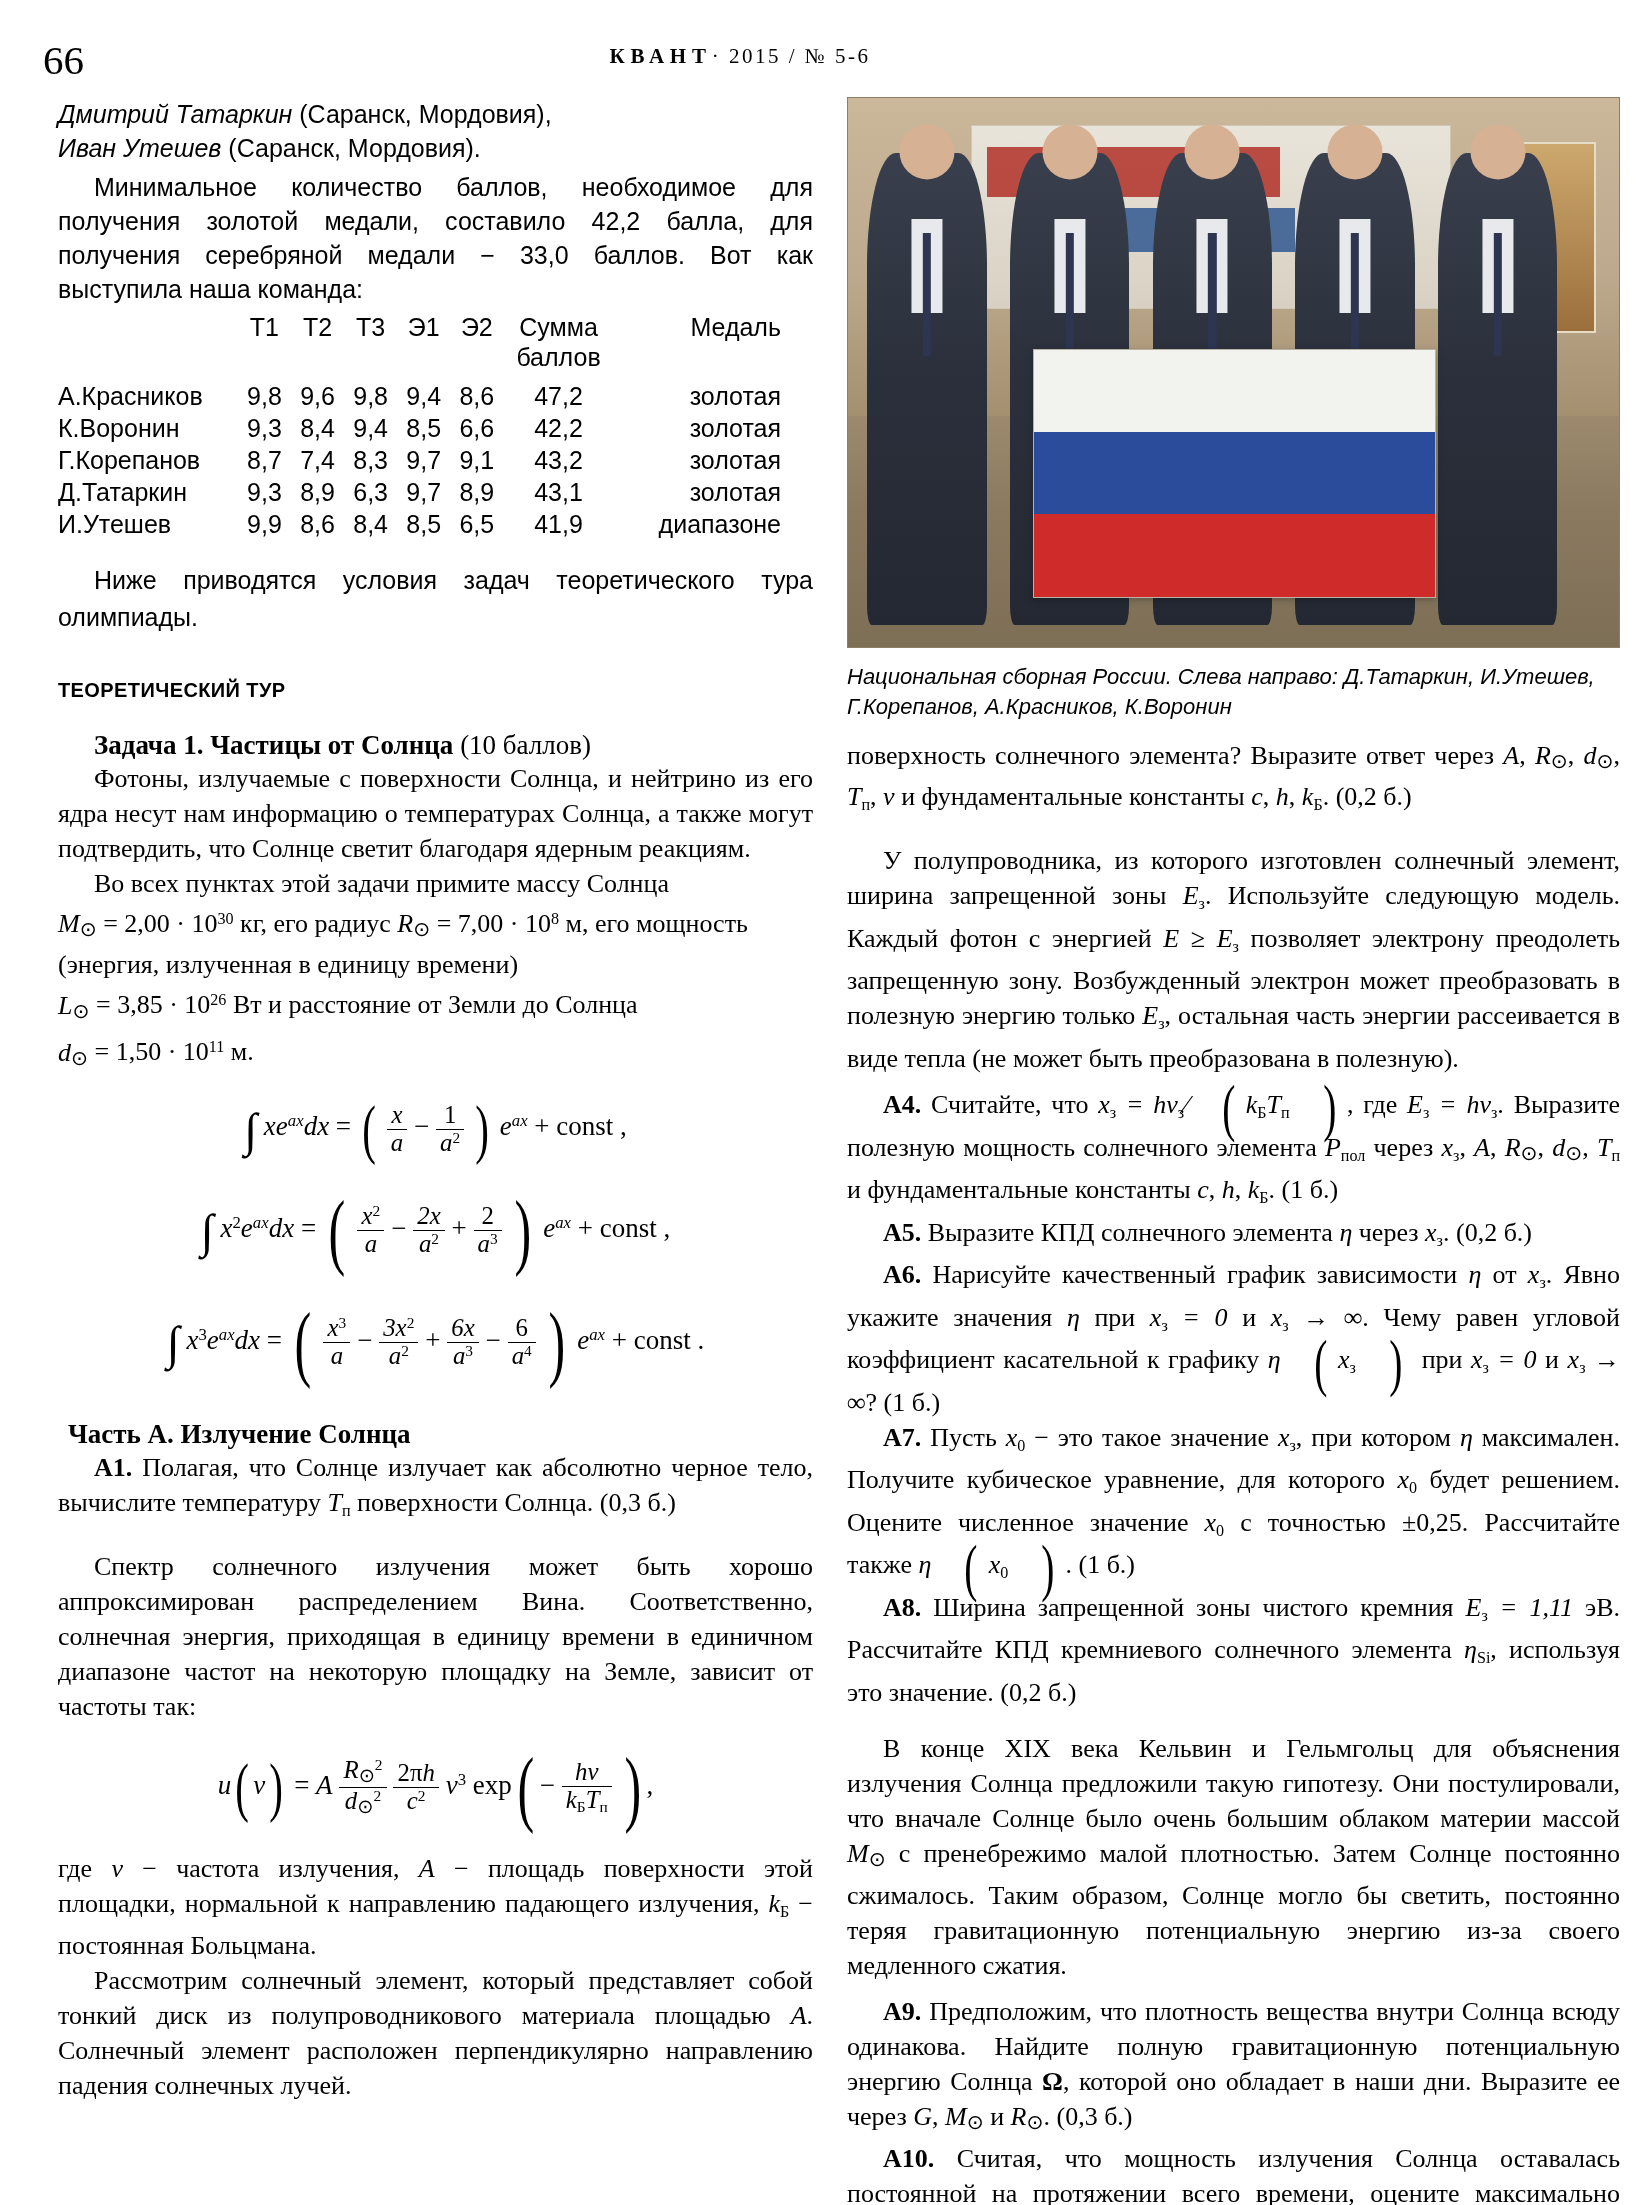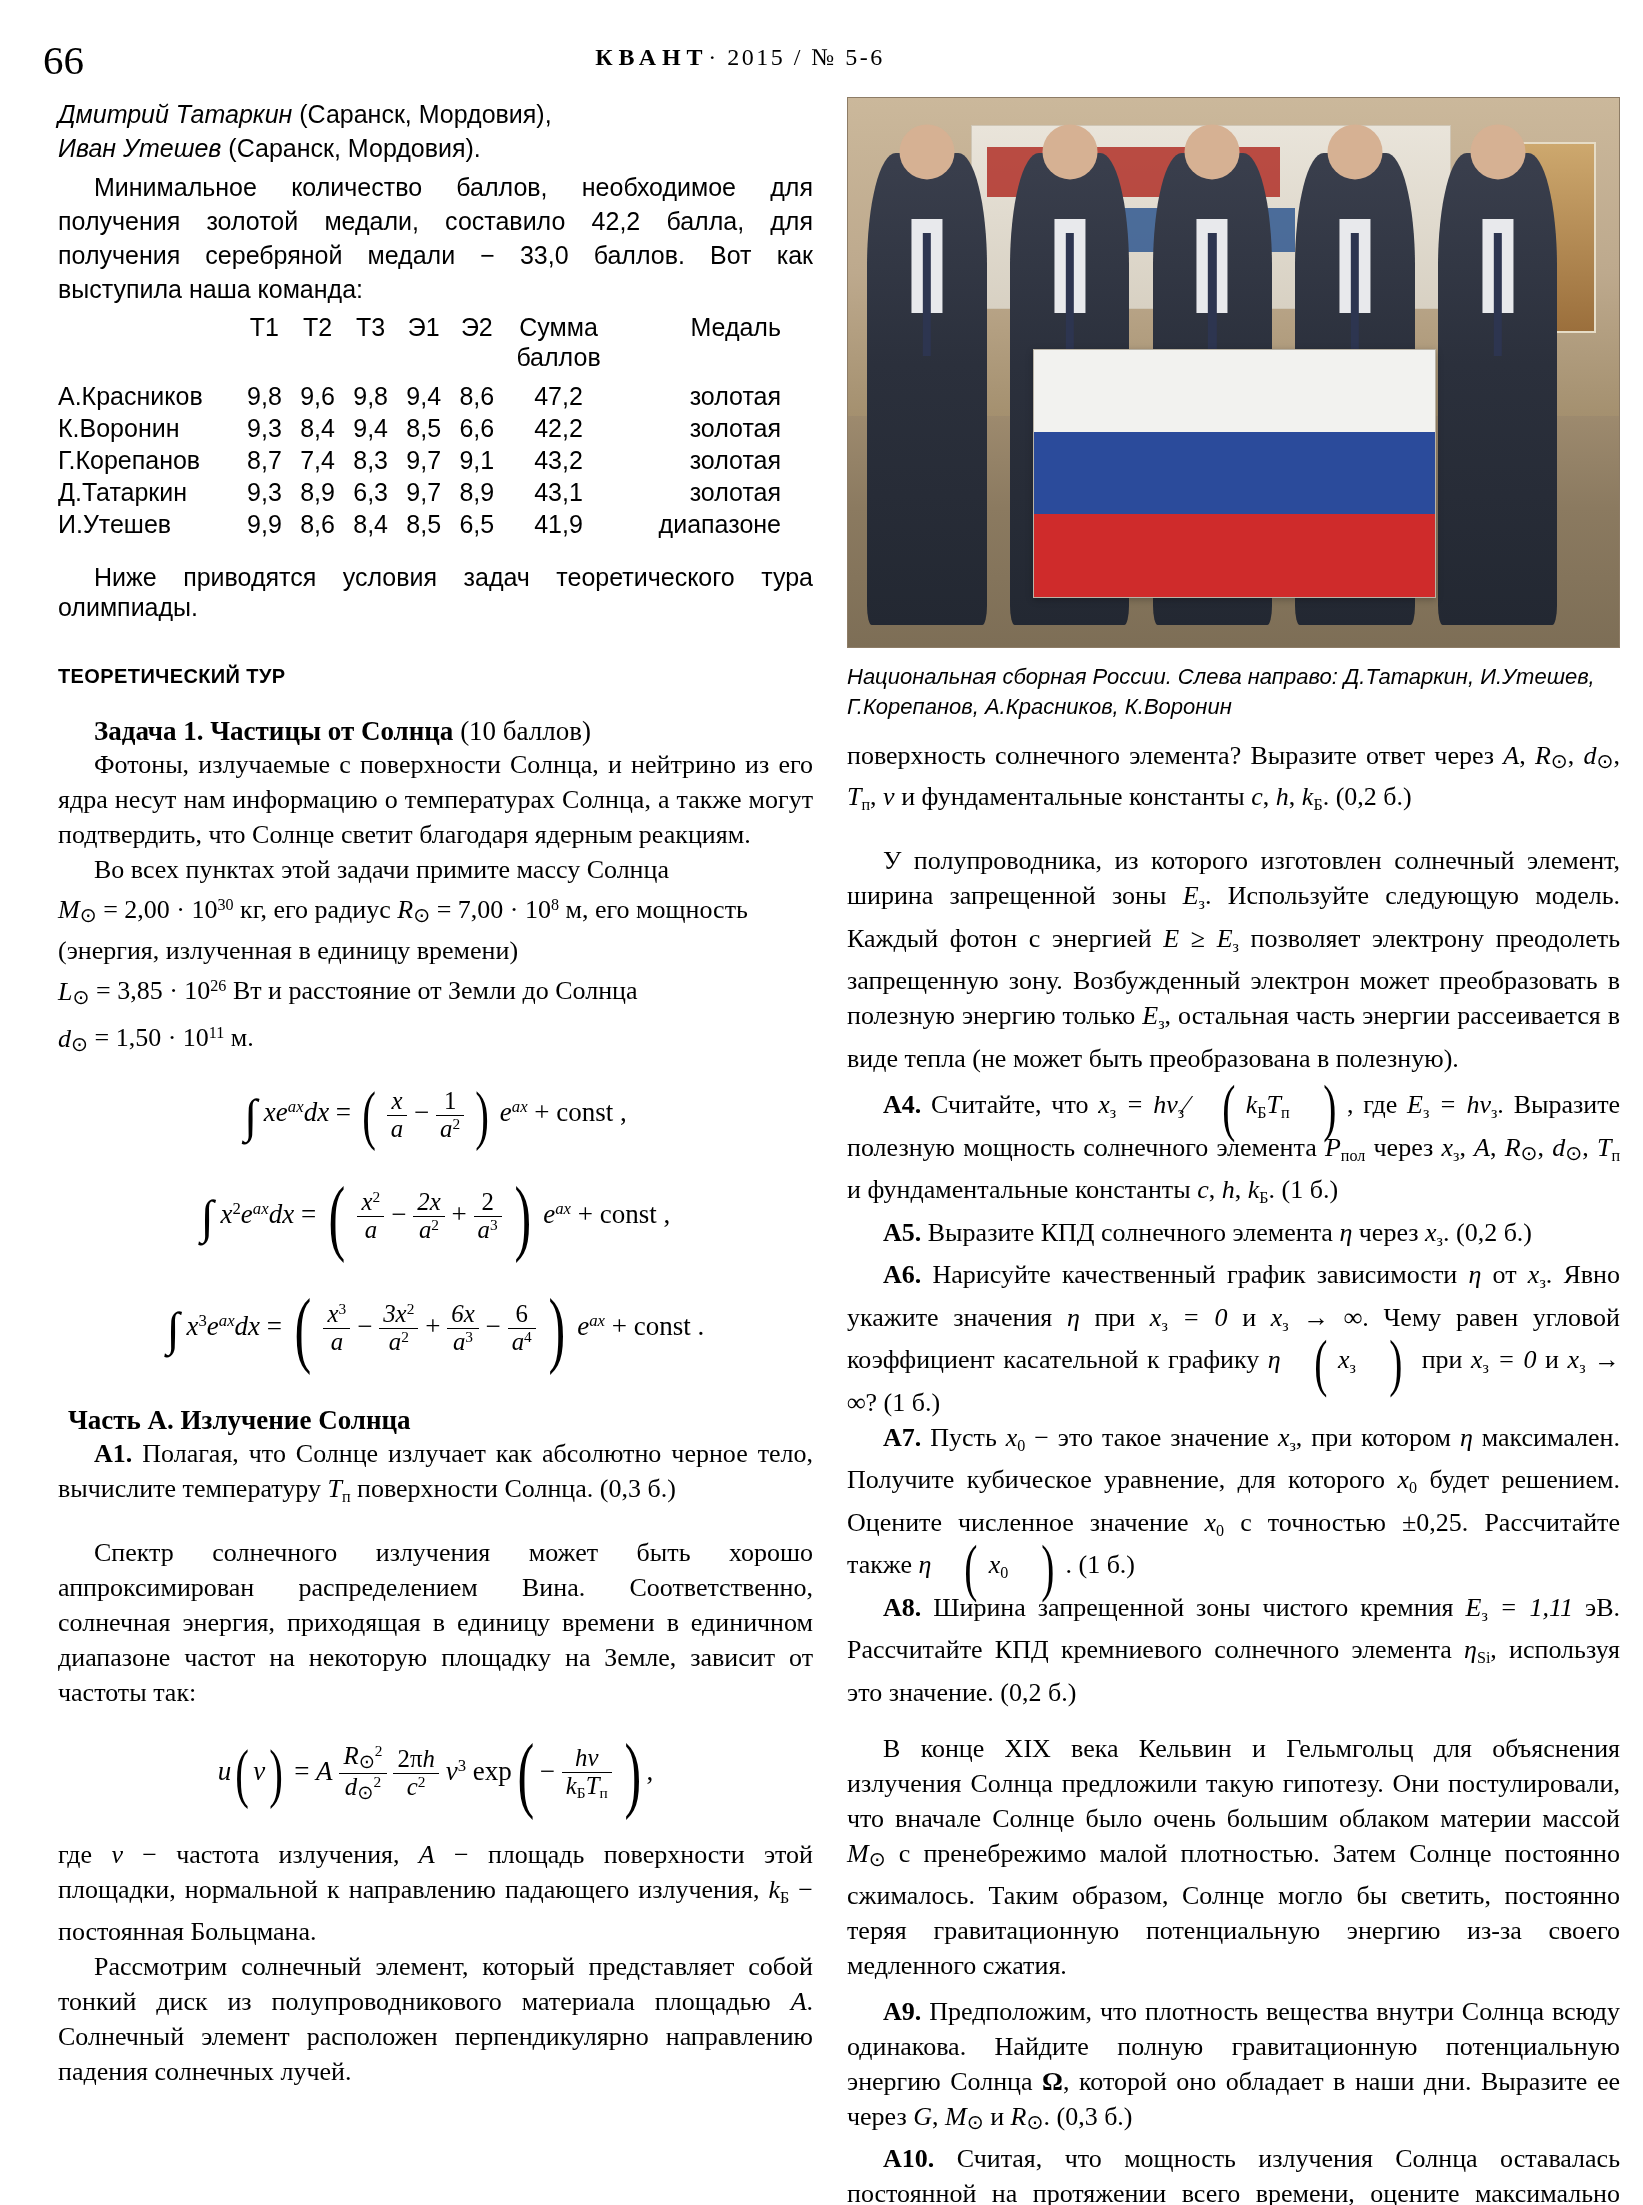--- a/index.html
+++ b/index.html
@@ -17,21 +17,21 @@
   .hdr { position:absolute; top:36px; left:0; width:1644px; height:49px; }
   .folio {
     position:absolute; left:43px; top:0;
     font-family:"Liberation Serif", serif;
     font-size:41px; line-height:48px; font-weight:400;
   }
   .running-head {
     position:absolute; left:0; top:8.2px; width:1480px;
     text-align:center;
     font-family:"Liberation Serif", serif;
-    font-size:24px; letter-spacing:0.8px;
+    font-size:21px; letter-spacing:0.8px;
   }
   .running-head .mag { font-weight:700; letter-spacing:5.8px; }
   .running-head .dot { letter-spacing:4.1px; }
   .running-head .iss { letter-spacing:2.5px; }
 
   
   .col { position:absolute; top:97px; width:755px; }
   .col-left  { left:58px; }
 
   p { margin:0 0 0 0; }
@@ -70,21 +70,21 @@
   table.results th { font-weight:400; text-align:center; vertical-align:top; line-height:30px; }
   table.results td { text-align:center; line-height:32px; }
   table.results .nm  { text-align:left; width:197px; white-space:nowrap; }
   table.results .sc  { width:62px; }
   table.results .sum { width:123px; }
   table.results .md  { text-align:right; width:189px; white-space:nowrap; }
   table.results tbody tr:first-child td { padding-top:8.2px; }
 
   .after-table {
     font-family:"Liberation Sans", sans-serif;
-    font-size:25px; line-height:30px;
+    font-size:25px; line-height:37px;
     text-align:justify; text-indent:36px;
     margin-top:21.4px;
   }
 
   h2.tour {
     font-family:Liberation Sans, sans-serif;
     font-weight:700; font-size:20px;
     text-align:left; letter-spacing:0.4px;
     margin:43px 0 28px 0;
   }

